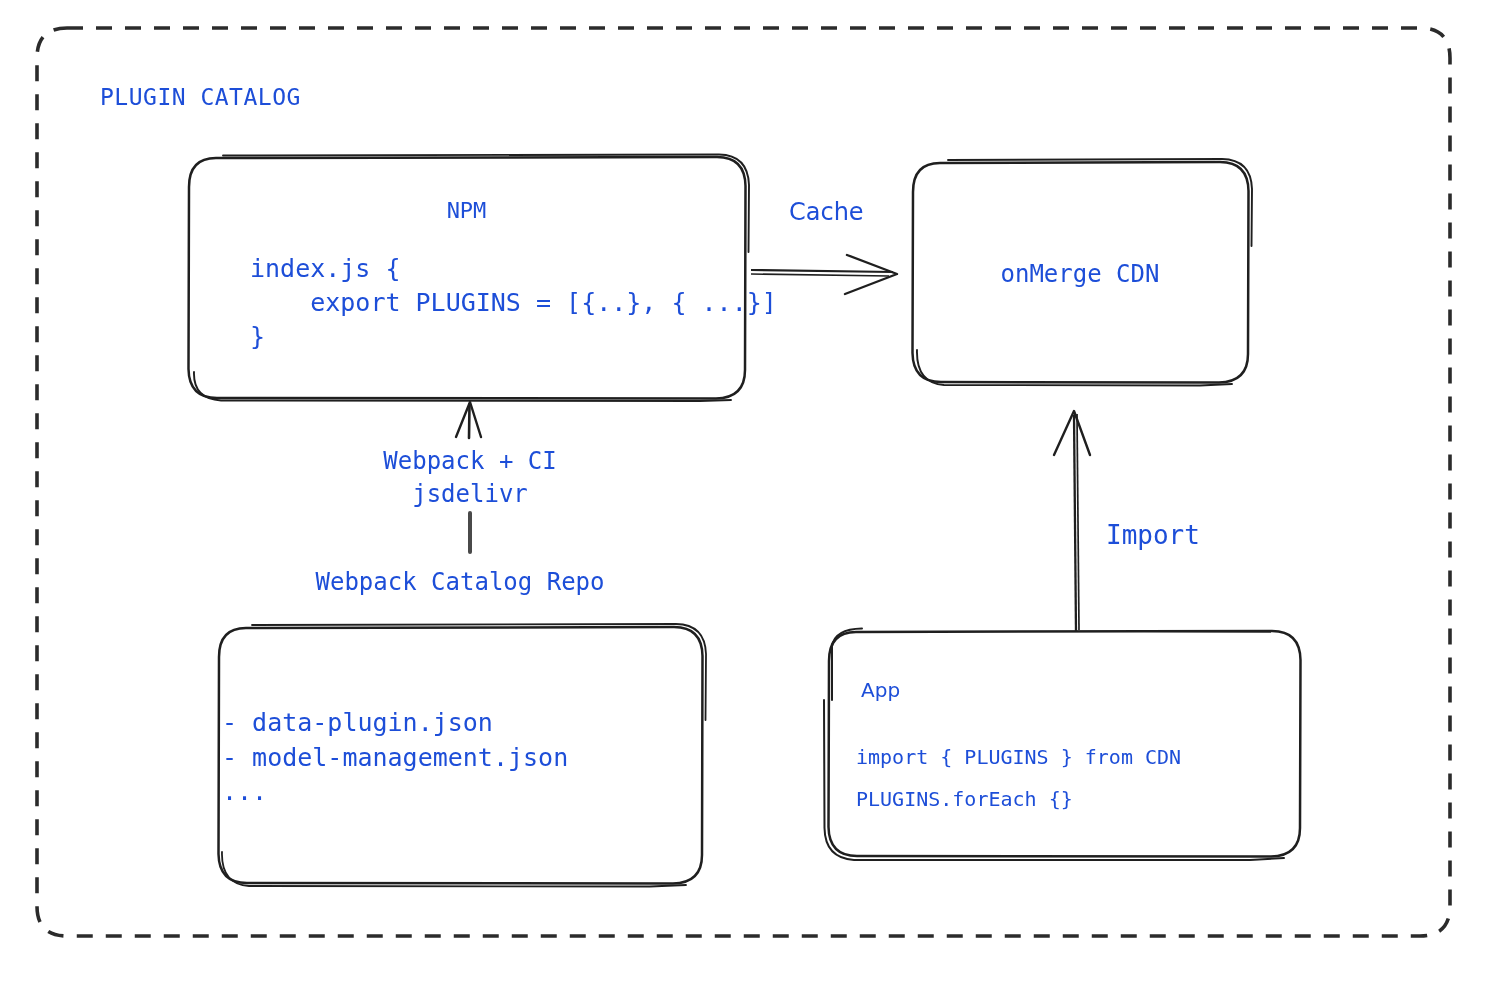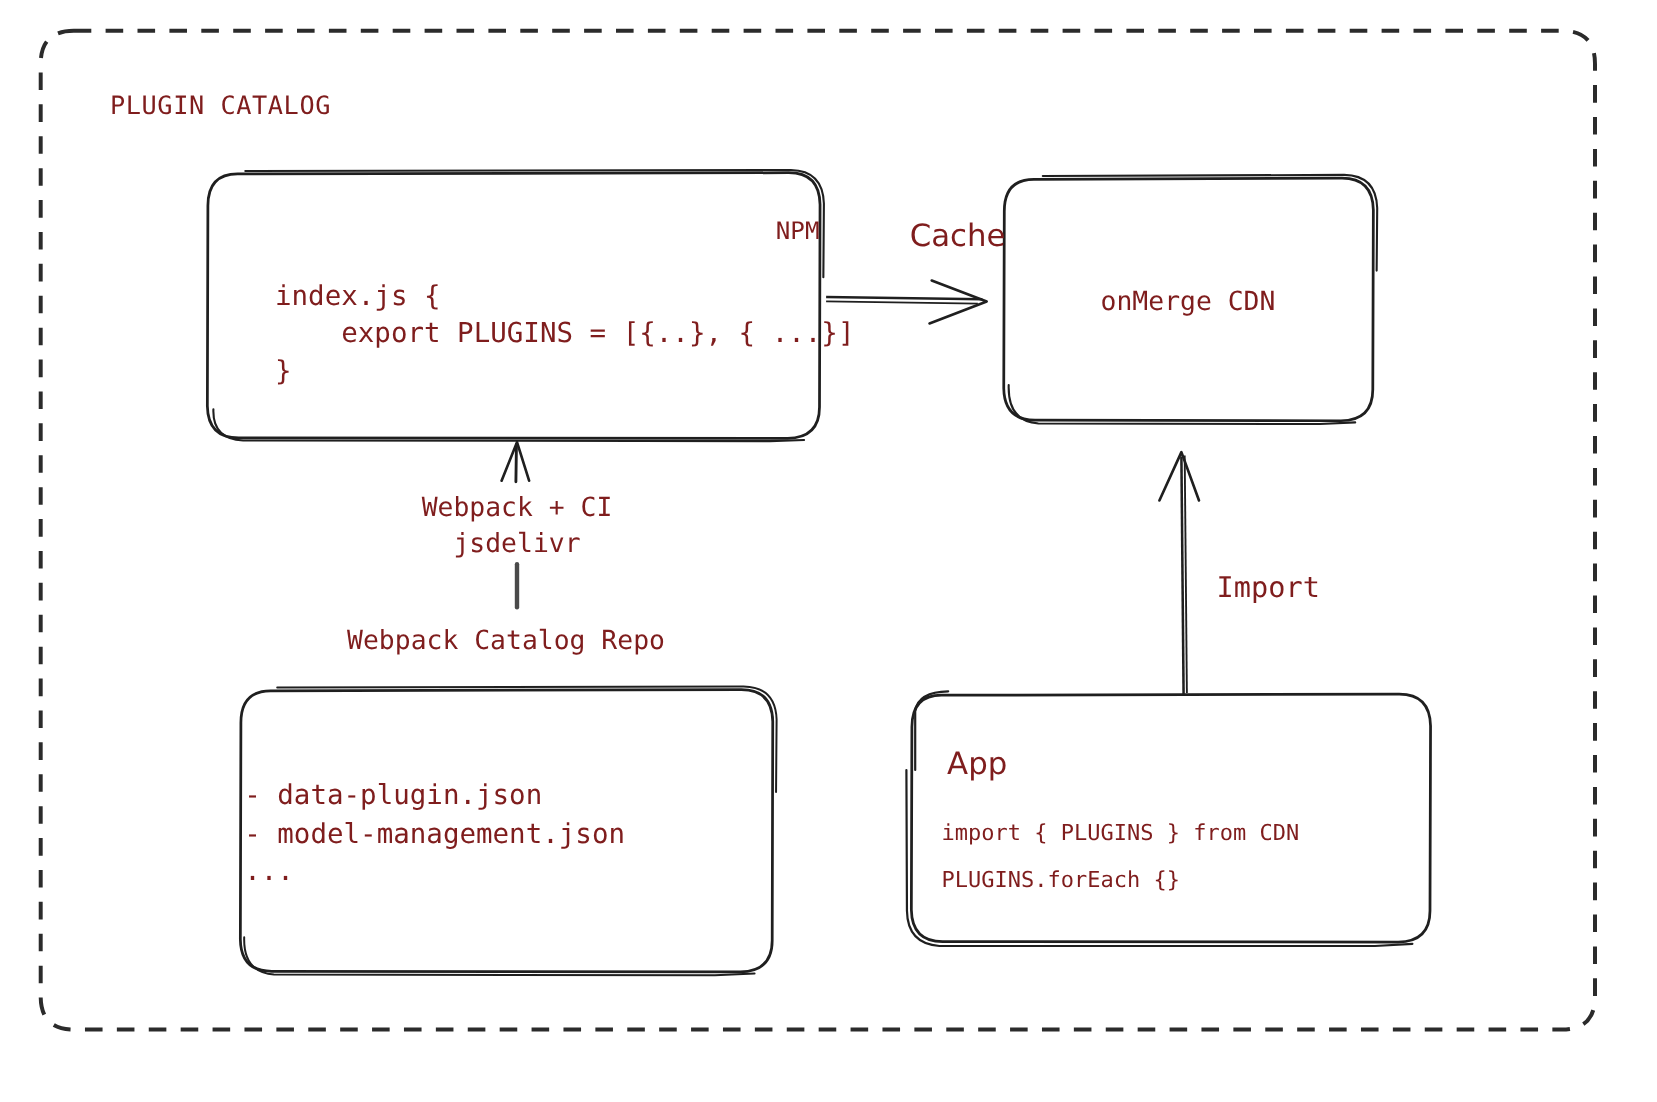--- a/index.html
+++ b/index.html
@@ -22,39 +22,39 @@
     left: 0;
     top: 0;
     width: 1506px;
     height: 1002px;
     pointer-events: none;
   }
   .lbl {
     position: absolute;
     white-space: pre;
     line-height: 1.32;
-    color: #7f1d1d;
+    color: #1d4ed8;
   }
   .mono { font-family: "DejaVu Sans Mono", monospace; }
   .sans { font-family: "DejaVu Sans", sans-serif; }
 
   
   #container-title {
     left: 100px;
     top: 82px;
     font-size: 23px;
     letter-spacing: 0.5px;
   }
 
   
   #npm-title {
     left: 188px;
     top: 196px;
     width: 557px;
-    text-align: right;
+    text-align: center;
     font-size: 22px;
   }
   #npm-code {
     left: 218px;
     top: 252px;
     font-size: 25px;
     line-height: 1.36;
     margin-left: 32px;
   }
 
@@ -62,23 +62,23 @@
   #cdn-title {
     left: 912px;
     top: 259px;
     width: 336px;
     text-align: center;
     font-size: 24px;
   }
 
   
   #cache-label {
-    left: 827px;
+    left: 789px;
     top: 197px;
-    font-size: 28px;
+    font-size: 24px;
   }
 
   
   #webpack-label {
     left: 340px;
     top: 445px;
     width: 260px;
     text-align: center;
     font-size: 24px;
     line-height: 1.38;
@@ -103,21 +103,21 @@
   #import-label {
     left: 1106px;
     top: 518px;
     font-size: 26px;
   }
 
   
   #app-title {
     left: 861px;
     top: 677px;
-    font-size: 28px;
+    font-size: 20px;
   }
   #app-code {
     left: 856px;
     top: 736px;
     font-size: 20px;
     line-height: 2.1;
   }
 </style>
 </head>
 <body>

